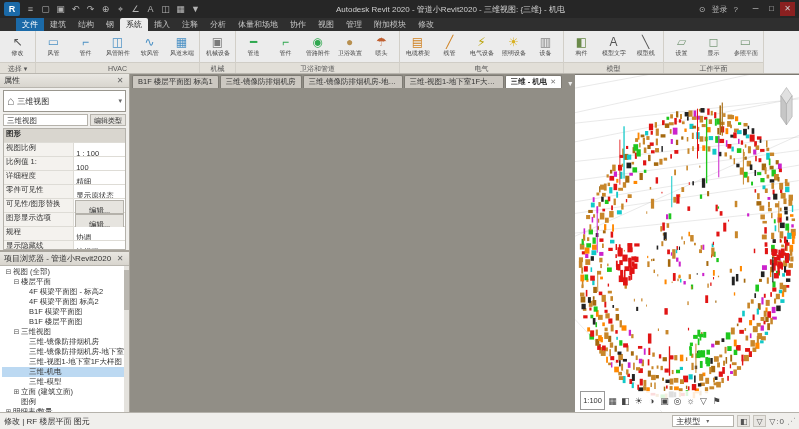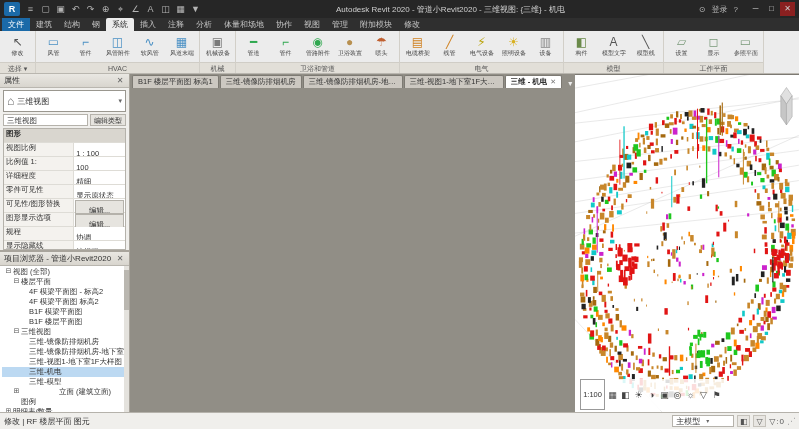--- a/index.html
+++ b/index.html
@@ -13,21 +13,21 @@
   .qat { display:flex; gap:2px; }
   .qat .qicon { width:13px; text-align:center; color:#b5b5b5; font-size:9px; cursor:default; }
   .title-text { flex:1; text-align:center; color:#cfcfcf; white-space:nowrap; overflow:hidden; text-overflow:ellipsis; }
   .tb-right { display:flex; align-items:center; gap:6px; }
   .tb-right .tbr-item { color:#b5b5b5; }
   .winbtns { display:flex; gap:1px; margin-left:4px; }
   .winbtn { width:15px; height:14px; text-align:center; line-height:14px; color:#cccccc; font-size:8px; }
   .winbtn.close { background:#8a2020; }
 
   
-  #tabsrow { height:13px; background:#2f2f2f; display:flex; align-items:flex-end; padding-left:2px; flex:0 0 auto; }
+  #tabsrow { height:13px; background:#2f2f2f; display:flex; align-items:flex-end; padding-left:16px; flex:0 0 auto; }
   .rtab { padding:1px 6px 1px 6px; font-size:8px; color:#c5c5c5; white-space:nowrap; cursor:default; }
   .rtab.active { background:#ececec; color:#222; border-radius:2px 2px 0 0; }
   .rtab.file { background:#1b6aa8; color:#fff; }
 
   
   #ribbon { height:43px; background:#ececec; border-bottom:1px solid #b9b6af; display:flex; flex:0 0 auto; overflow:hidden; }
   .panel { display:flex; flex-direction:column; border-right:1px solid #d2cfc8; }
   .tools { flex:1; display:flex; align-items:center; padding:1px 2px; gap:1px; }
   .tool { width:31px; display:flex; flex-direction:column; align-items:center; cursor:default; }
   .tool .ticon { font-size:12px; line-height:14px; }
@@ -57,38 +57,38 @@
   .prow.section { background:#d9d6cf; font-weight:bold; }
   .prow.section .plabel { background:#d9d6cf; border-right:none; width:100%; }
   .pvalue.btn { background:#e6e4df; border:1px solid #b5b2ab; margin:1px; line-height:8px; text-align:center; }
   .props-footer { height:14px; flex:0 0 auto; display:flex; align-items:center; padding:0 4px; font-size:7.5px; }
   .help-link { color:#2a6ab0; flex:1; }
   .apply-btn { background:#e8e6e2; border:1px solid #b5b2ab; color:#888; padding:0 8px; height:11px; line-height:10px; }
 
   
   #browser { flex:1; display:flex; flex-direction:column; min-height:0; background:#fff; }
   #tree { flex:1; overflow:hidden; padding:1px 0 0 2px; position:relative; }
-  .trow { height:10px; display:flex; align-items:flex-start; font-size:7.5px; white-space:nowrap; overflow:hidden; }
+  .trow { height:10px; display:flex; align-items:center; font-size:7.5px; white-space:nowrap; overflow:hidden; }
   .trow .tg { width:9px; text-align:center; color:#555; font-size:7px; flex:0 0 auto; }
   .trow.sel { background:#bcd9f2; }
   .tree-scroll { position:absolute; right:0; top:0; bottom:0; width:5px; background:#e4e2dd; }
   .tree-thumb { position:absolute; right:0; top:4px; width:5px; height:40px; background:#bab7b0; }
 
   
   #main { flex:1; display:flex; flex-direction:row; min-width:0; min-height:0; background:#918e86; }
   #vtabs { height:14px; display:flex; align-items:flex-end; padding-left:2px; flex:0 0 auto; }
   .vtab { display:inline-flex; align-items:center; max-width:100px; padding:0 5px; height:13px; font-size:7.5px; border:1px solid #7d7a73; border-bottom:none; background:#ccc8c1; color:#333; white-space:nowrap; overflow:hidden; margin-right:1px; border-radius:2px 2px 0 0; }
   .vtab .vlbl { overflow:hidden; text-overflow:ellipsis; white-space:nowrap; }
   .vtab.active { background:#ffffff; font-weight:bold; }
   .vtab .vclose { margin-left:3px; color:#777; font-size:7px; flex:0 0 auto; }
   .tablist-btn { margin-left:2px; color:#eee; font-size:8px; padding:0 3px; }
   #canvas { flex:1; position:relative; background:#fff; border-top:1px solid #7d7a73; min-height:0; }
   #model-svg { position:absolute; inset:0; width:100%; height:100%; }
   #vcb { position:absolute; left:3px; bottom:2px; display:flex; align-items:center; gap:2px; background:rgba(255,255,255,0.85); padding:0 2px; }
-  #vcb .vcb-scale { font-size:7.5px; border:1px solid #999; padding:10px 2px; background:#fff; }
+  #vcb .vcb-scale { font-size:7.5px; border:1px solid #999; padding:4px 2px; background:#fff; }
   #vcb .vcb-icon { font-size:9px; color:#444; width:11px; text-align:center; }
 
   
   #statusbar { height:17px; background:#f0efec; border-top:1px solid #b5b2ab; display:flex; align-items:center; padding:0 4px; font-size:8px; flex:0 0 auto; gap:4px; }
   .status-hint { color:#333; white-space:nowrap; }
   .status-warn { background:#3a6fd1; color:#fff; padding:1px 5px; white-space:nowrap; }
   .status-right { margin-left:auto; display:flex; align-items:center; gap:3px; }
   .workset-box { background:#fff; border:1px solid #b5b2ab; padding:0 3px; height:12px; line-height:11px; display:flex; gap:6px; align-items:center; min-width:62px; }
   .workset-box .dd { font-size:6px; color:#666; }
   .sb-icon { width:13px; height:12px; text-align:center; line-height:12px; border:1px solid #c5c2bb; background:#e8e6e2; color:#555; font-size:8px; }
@@ -387,21 +387,21 @@
               <span>三维-视图1-地下室1F大样图</span>
             </div>
             <div class="trow sel" style="padding-left: 18px;">
               <span class="tg"></span>
               <span>三维-机电</span>
             </div>
             <div class="trow" style="padding-left: 18px;">
               <span class="tg"></span>
               <span>三维-模型</span>
             </div>
-            <div class="trow" style="padding-left: 10px; gap: 38px;">
+            <div class="trow" style="padding-left: 10px;">
               <span class="tg">⊞</span>
               <span>立面 (建筑立面)</span>
             </div>
             <div class="trow" style="padding-left: 10px;">
               <span class="tg"></span>
               <span>图例</span>
             </div>
             <div class="trow" style="padding-left: 2px;">
               <span class="tg">⊞</span>
               <span>明细表/数量</span>

